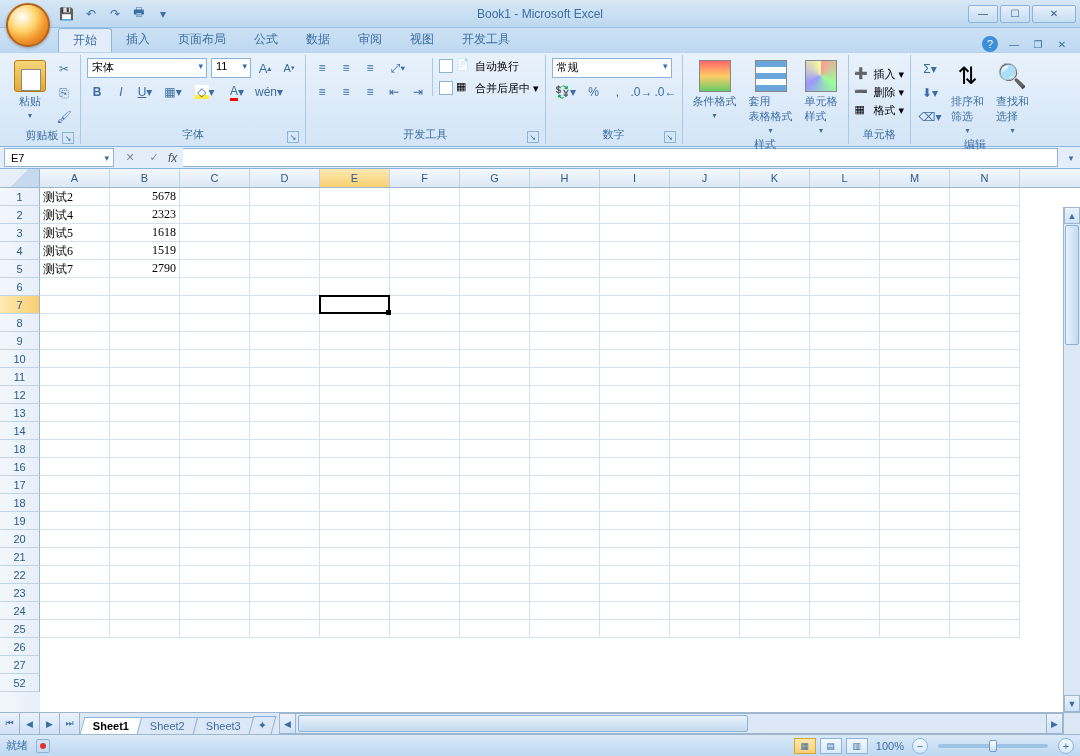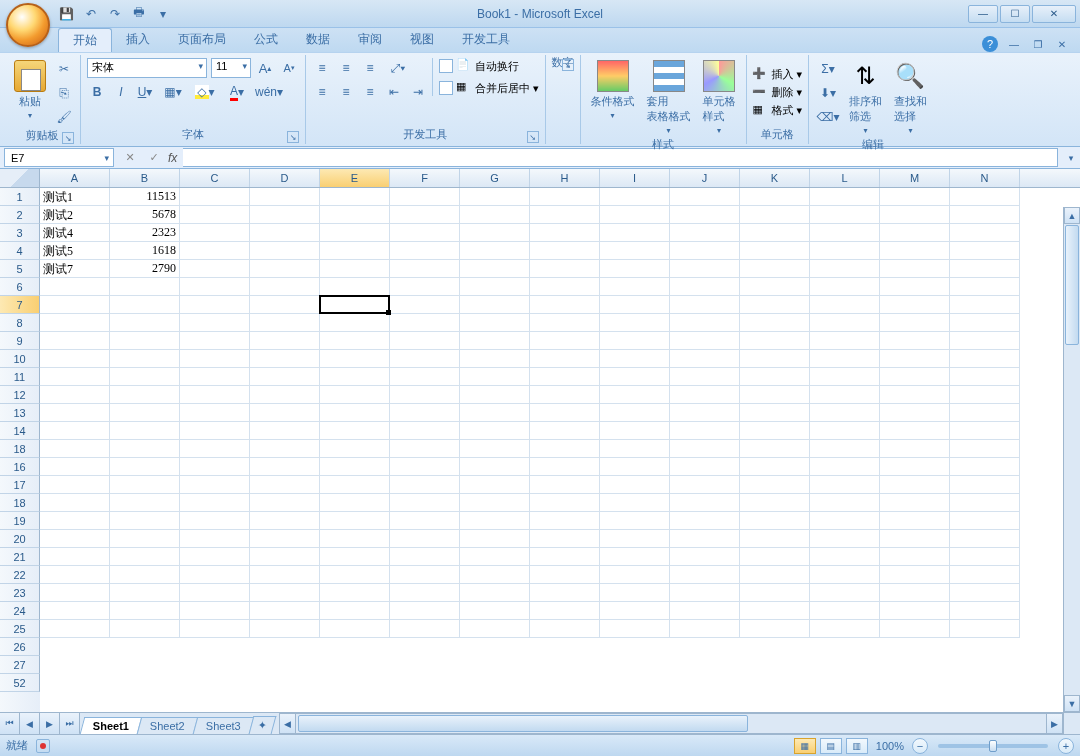--- a/index.html
+++ b/index.html
@@ -215,20 +215,30 @@
             <span class="icon-img">📄</span>
             <span>自动换行</span>
           </div>
         <div class="check-row"><div class="cb"></div><span class="icon-img">▦</span><span>合并后居中</span> ▾</div>
       </div>
     </div>
     <div class="rgroup-label"><span>开发工具</span><div class="dlg-launcher">↘</div></div>
   </div>
 
   <div class="rgroup">
+    <div class="rgroup-body" style="flex-direction:column;gap:4px">
+      <div class="font-combo" style="width:120px">常规</div>
+      <div class="font-row">
+        <div class="sm-btn" style="width:28px">💱▾</div>
+        <div class="sm-btn">%</div>
+        <div class="sm-btn">,</div>
+        <div class="sm-btn">.0→</div>
+        <div class="sm-btn">.0←</div>
+      </div>
+    </div>
     <div class="rgroup-label"><span>数字</span><div class="dlg-launcher">↘</div></div>
   </div>
 
   <div class="rgroup">
     <div class="rgroup-body">
       <div class="big-btn">
           <div class="icon-lg" style="background:linear-gradient(#f66,#fc6,#6c6);border:1px solid #888"></div>
           <div class="lbl">条件格式</div>
           <div class="dd">▾</div>
         </div>
@@ -339,36 +349,20 @@
         <div class="row-h">23</div>
         <div class="row-h">24</div>
         <div class="row-h">25</div>
         <div class="row-h">26</div>
         <div class="row-h">27</div>
         <div class="row-h">52</div>
       </div>
     <div class="cells" id="cells">
 
         <div class="cell-row">
-          <div class="cell" style="width: 70px;">测试1</div>
-          <div class="cell num" style="width: 70px;">11513</div>
-          <div class="cell" style="width: 70px;"></div>
-          <div class="cell" style="width: 70px;"></div>
-          <div class="cell" style="width: 70px;"></div>
-          <div class="cell" style="width: 70px;"></div>
-          <div class="cell" style="width: 70px;"></div>
-          <div class="cell" style="width: 70px;"></div>
-          <div class="cell" style="width: 70px;"></div>
-          <div class="cell" style="width: 70px;"></div>
-          <div class="cell" style="width: 70px;"></div>
-          <div class="cell" style="width: 70px;"></div>
-          <div class="cell" style="width: 70px;"></div>
-          <div class="cell" style="width: 70px;"></div>
-        </div>
-        <div class="cell-row">
           <div class="cell" style="width: 70px;">测试2</div>
           <div class="cell num" style="width: 70px;">5678</div>
           <div class="cell" style="width: 70px;"></div>
           <div class="cell" style="width: 70px;"></div>
           <div class="cell" style="width: 70px;"></div>
           <div class="cell" style="width: 70px;"></div>
           <div class="cell" style="width: 70px;"></div>
           <div class="cell" style="width: 70px;"></div>
           <div class="cell" style="width: 70px;"></div>
           <div class="cell" style="width: 70px;"></div>
@@ -389,20 +383,36 @@
           <div class="cell" style="width: 70px;"></div>
           <div class="cell" style="width: 70px;"></div>
           <div class="cell" style="width: 70px;"></div>
           <div class="cell" style="width: 70px;"></div>
           <div class="cell" style="width: 70px;"></div>
           <div class="cell" style="width: 70px;"></div>
         </div>
         <div class="cell-row">
           <div class="cell" style="width: 70px;">测试5</div>
           <div class="cell num" style="width: 70px;">1618</div>
+          <div class="cell" style="width: 70px;"></div>
+          <div class="cell" style="width: 70px;"></div>
+          <div class="cell" style="width: 70px;"></div>
+          <div class="cell" style="width: 70px;"></div>
+          <div class="cell" style="width: 70px;"></div>
+          <div class="cell" style="width: 70px;"></div>
+          <div class="cell" style="width: 70px;"></div>
+          <div class="cell" style="width: 70px;"></div>
+          <div class="cell" style="width: 70px;"></div>
+          <div class="cell" style="width: 70px;"></div>
+          <div class="cell" style="width: 70px;"></div>
+          <div class="cell" style="width: 70px;"></div>
+        </div>
+        <div class="cell-row">
+          <div class="cell" style="width: 70px;">测试6</div>
+          <div class="cell num" style="width: 70px;">1519</div>
           <div class="cell" style="width: 70px;"></div>
           <div class="cell" style="width: 70px;"></div>
           <div class="cell" style="width: 70px;"></div>
           <div class="cell" style="width: 70px;"></div>
           <div class="cell" style="width: 70px;"></div>
           <div class="cell" style="width: 70px;"></div>
           <div class="cell" style="width: 70px;"></div>
           <div class="cell" style="width: 70px;"></div>
           <div class="cell" style="width: 70px;"></div>
           <div class="cell" style="width: 70px;"></div>

